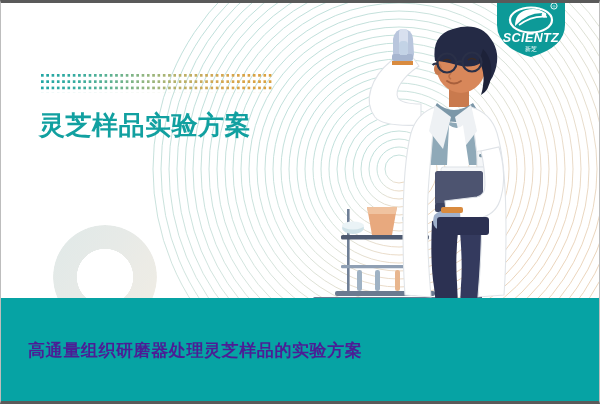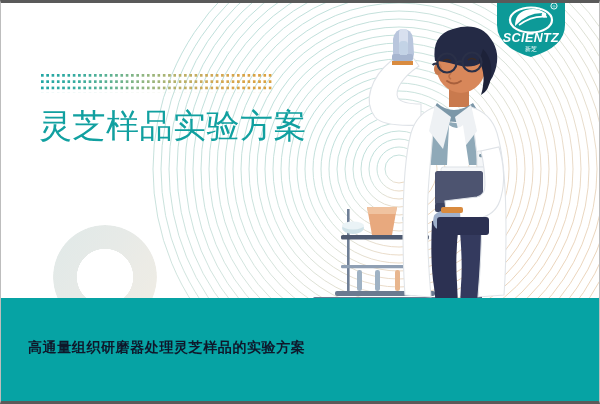--- a/index.html
+++ b/index.html
@@ -89,22 +89,22 @@
   .headline {
     position: absolute;
     left: 38px;
     top: 102px;
     width: 330px;
   }
   .headline .line {
     display: block;
     color: #11a0a0;
     font-family: "Liberation Sans", "DejaVu Sans", sans-serif;
-    font-weight: normal;
-    font-size: 33px;
+    font-weight: bold;
+    font-size: 26px;
     line-height: 41px;
     letter-spacing: .5px;
     white-space: nowrap;
   }
 
   
   .logo-badge {
     position: absolute;
     right: 32px;
     top: -2px;
@@ -118,24 +118,24 @@
     left: 0;
     top: 295px;
     width: 598px;
     height: 103px;
     background: #06a3a4;
   }
   .banner .banner-text {
     position: absolute;
     left: 27px;
     top: 41px;
-    color: #0f172a;
+    color: #4c1d95;
     font-family: "Liberation Sans", "DejaVu Sans", sans-serif;
     font-weight: bold;
-    font-size: 14px;
+    font-size: 17px;
     letter-spacing: .6px;
     white-space: nowrap;
   }
 
   
   .illustration {
     position: absolute;
     left: 300px;
     top: 18px;
     width: 298px;

